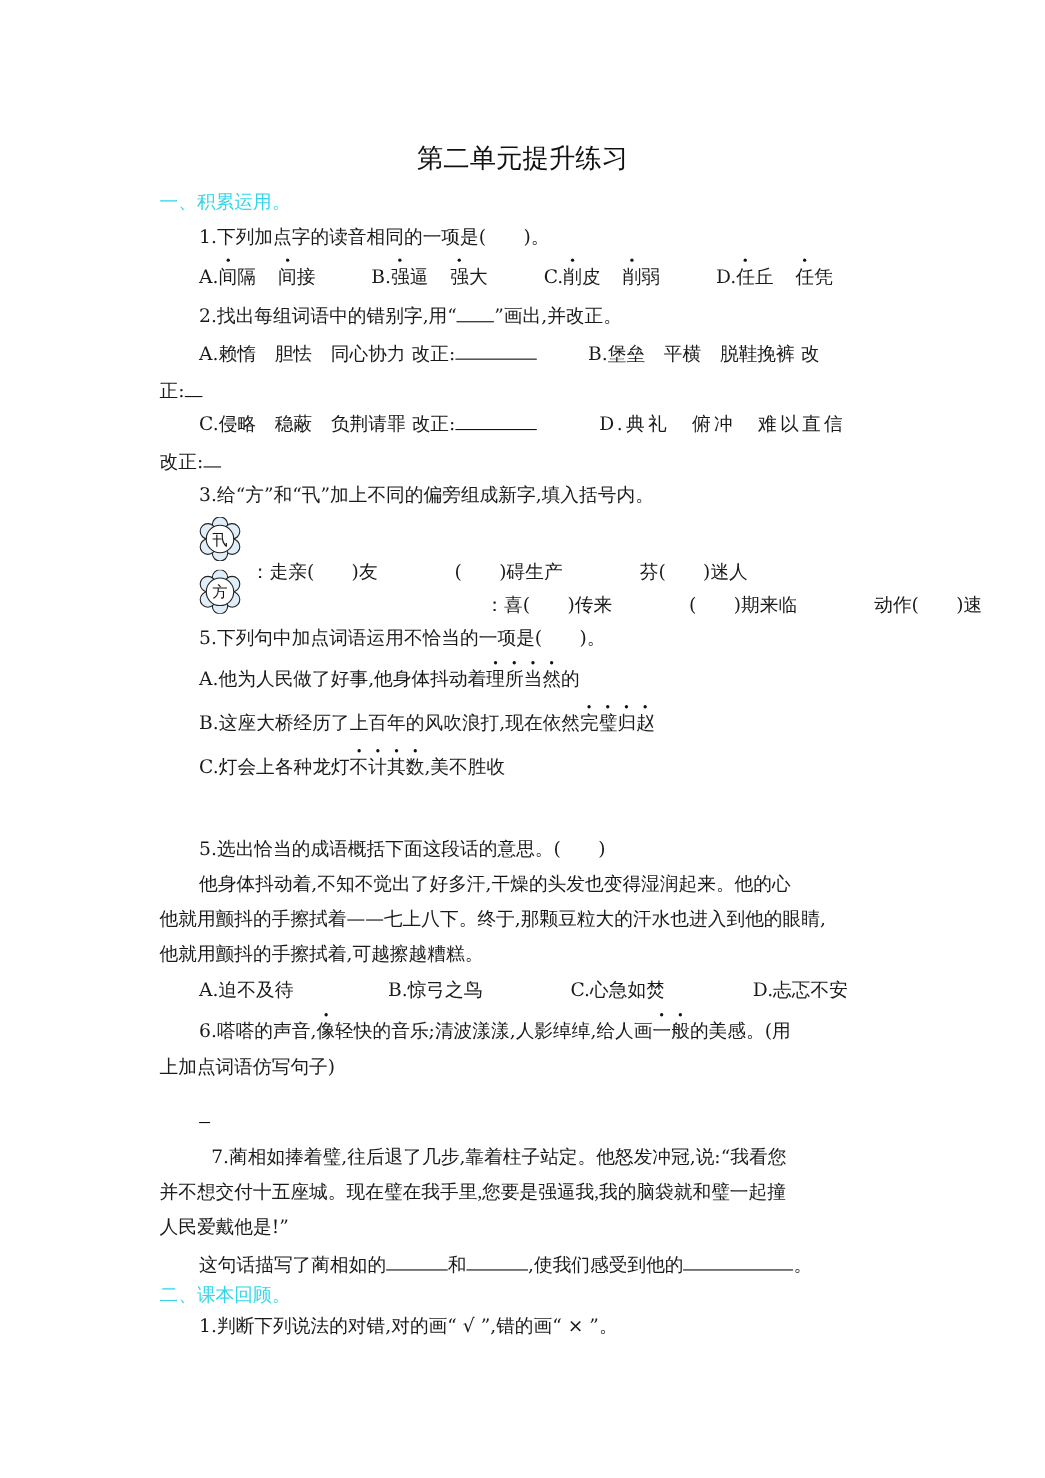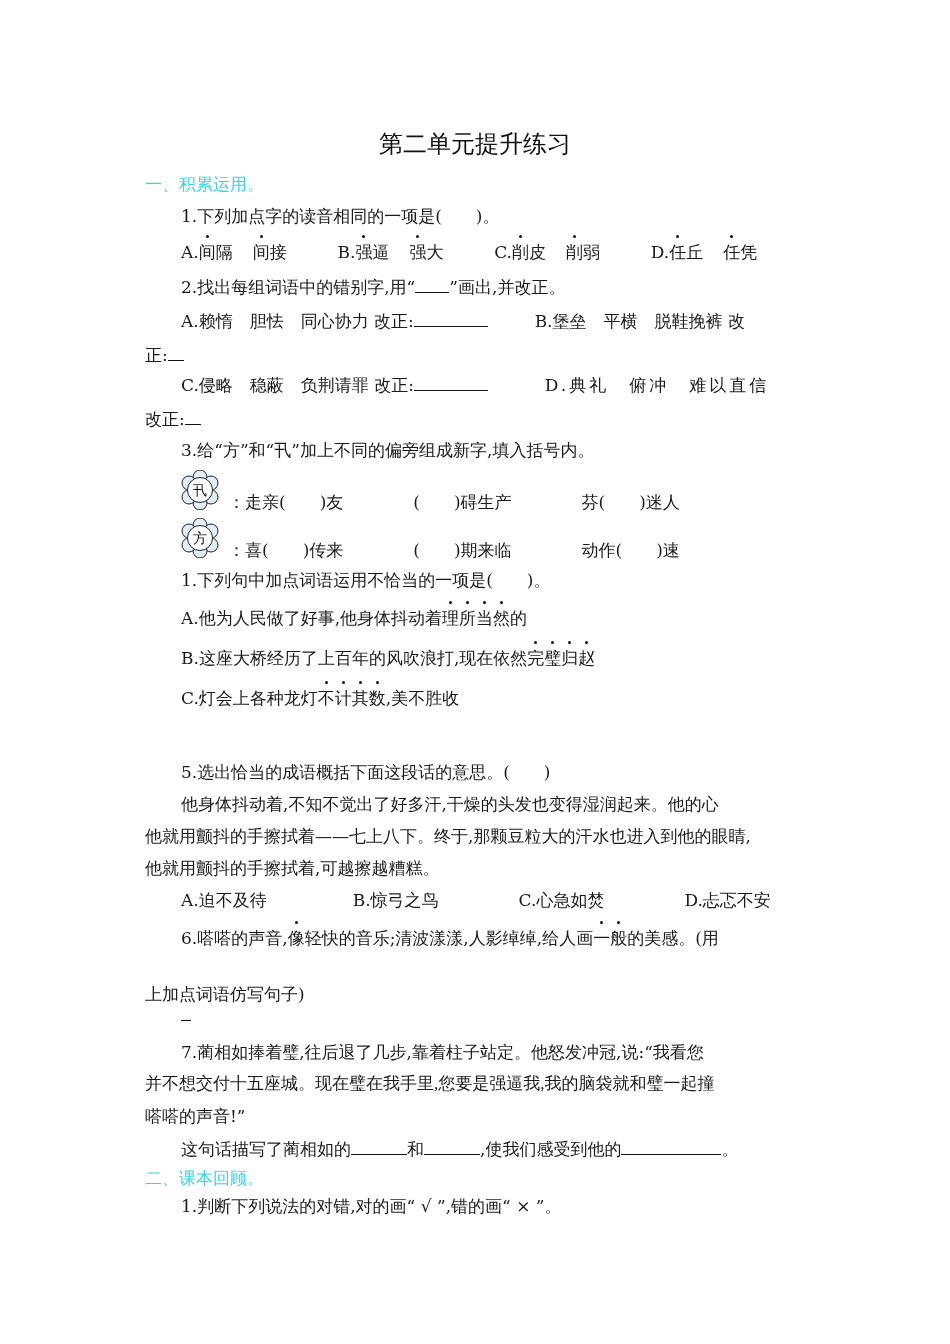--- a/index.html
+++ b/index.html
@@ -86,43 +86,43 @@
           <circle cx="31" cy="13" r="7"></circle>
           <circle cx="31" cy="27" r="7"></circle>
         <circle cx="20" cy="33" r="7"></circle>
           <circle cx="9" cy="27" r="7"></circle>
           <circle cx="9" cy="13" r="7"></circle>
       </g>
       <circle cx="20" cy="20" r="12.5" fill="#fff" stroke="#222" stroke-width="1"></circle>
       <text x="20" y="25" text-anchor="middle" font-size="14" fill="#111">卂</text>
     </svg>
   </div>
-  <div class="line" style="left:228px; top:490px;">
+  <div class="line" style="left:228px; top:508px;">
     <span>：走亲(　　)友</span><span class="gap" style="width:70px"></span><span>(　　)碍生产</span><span class="gap" style="width:70px"></span><span>芬(　　)迷人</span>
   </div>
 
   <div class="flower" style="left:180px; top:518px;">
     <svg viewBox="0 0 40 40">
       <g fill="#dfeef9" stroke="#222" stroke-width="1">
         <circle cx="20" cy="7" r="7"></circle>
           <circle cx="31" cy="13" r="7"></circle>
           <circle cx="31" cy="27" r="7"></circle>
         <circle cx="20" cy="33" r="7"></circle>
           <circle cx="9" cy="27" r="7"></circle>
           <circle cx="9" cy="13" r="7"></circle>
       </g>
       <circle cx="20" cy="20" r="12.5" fill="#fff" stroke="#222" stroke-width="1"></circle>
       <text x="20" y="25" text-anchor="middle" font-size="14" fill="#111">方</text>
     </svg>
   </div>
-  <div class="line" style="left:228px; top:538px;">
+  <div class="line" style="left:228px; top:538px;text-align:right;">
     <span>：喜(　　)传来</span><span class="gap" style="width:70px"></span><span>(　　)期来临</span><span class="gap" style="width:70px"></span><span>动作(　　)速</span>
   </div>
 
-  <div class="line indent" style="top:568px;">1.下列句中加点词语运用不恰当的一项是(　　)。</div>
+  <div class="line indent" style="top:568px;">5.下列句中加点词语运用不恰当的一项是(　　)。</div>
   <div class="line indent" style="top:606px;">
     <span>A.他为人民做了好事,他身体抖动着</span><span class="dotted-word"><span class="em">理</span><span class="em">所</span><span class="em">当</span><span class="em">然</span></span><span>的</span>
   </div>
   <div class="line indent" style="top:686px;">
     <span>C.灯会上各种龙灯</span><span class="dotted-word"><span class="em">不</span><span class="em">计</span><span class="em">其</span><span class="em">数</span></span><span>,美不胜收</span>
   </div>
   <div class="line indent" style="top:646px;">
     <span>B.这座大桥经历了上百年的风吹浪打,现在依然</span><span class="dotted-word"><span class="em">完</span><span class="em">璧</span><span class="em">归</span><span class="em">赵</span></span><span></span>
   </div>
 
@@ -130,28 +130,28 @@
   <div class="line indent" style="top:792px; width:629px;">他身体抖动着,不知不觉出了好多汗,干燥的头发也变得湿润起来。他的心</div>
   <div class="line" style="top:824px;">他就用颤抖的手擦拭着——七上八下。终于,那颗豆粒大的汗水也进入到他的眼睛,</div>
   <div class="line" style="top:856px;">他就用颤抖的手擦拭着,可越擦越糟糕。</div>
   <div class="line indent" style="top:888px;">
     <span>A.迫不及待</span><span class="gap" style="width:86px"></span><span>B.惊弓之鸟</span><span class="gap" style="width:80px"></span><span>C.心急如焚</span><span class="gap" style="width:80px"></span><span>D.忐忑不安</span>
   </div>
 
   <div class="line indent" style="top:926px;">
     <span>6.嗒嗒的声音,</span><span class="dotted-word"><span class="em">像</span></span><span>轻快的音乐;清波漾漾,人影绰绰,给人画</span><span class="dotted-word"><span class="em">一</span><span class="em">般</span></span><span>的美感。(用</span>
   </div>
-  <div class="line" style="top:958px;margin-top:24px;">上加点词语仿写句子)</div>
+  <div class="line" style="top:958px;">上加点词语仿写句子)</div>
   <div class="line indent" style="top:1002px;">
     <span class="blank" style="width:10px"></span>
   </div>
 
-  <div class="line indent" style="top:1040px;">7.蔺相如捧着璧,往后退了几步,靠着柱子站定。他怒发冲冠,说:“我看您</div>
+  <div class="line indent" style="top:1040px;margin-left:11px;">7.蔺相如捧着璧,往后退了几步,靠着柱子站定。他怒发冲冠,说:“我看您</div>
   <div class="line" style="top:1072px;font-family:Liberation Serif, serif;">并不想交付十五座城。现在璧在我手里,您要是强逼我,我的脑袋就和璧一起撞</div>
-  <div class="line" style="top:1104px;">嗒嗒的声音!”</div>
+  <div class="line" style="top:1104px;">人民爱戴他是!”</div>
   <div class="line indent" style="top:1136px;">
     <span>这句话描写了蔺相如的</span><span class="blank" style="width:56px"></span><span>和</span><span class="blank" style="width:56px"></span><span>,使我们感受到他的</span><span class="blank" style="width:100px"></span><span>。</span>
   </div>
 
   <div class="line section" style="top:1166px;">二、课本回顾。</div>
   <div class="line indent" style="top:1194px;">1.判断下列说法的对错,对的画“ √ ”,错的画“ × ”。</div>
 
 </div>
 
 </body></html>

